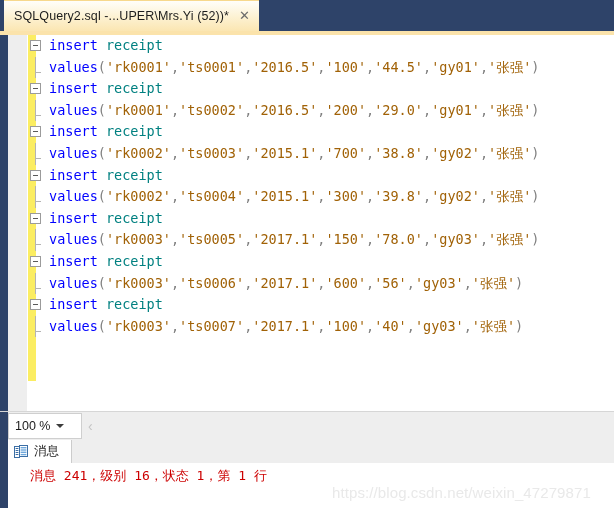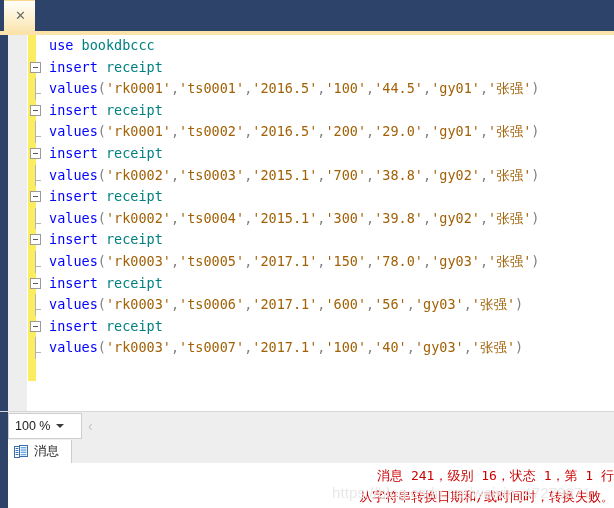--- a/index.html
+++ b/index.html
@@ -185,21 +185,20 @@
     font-family: "Liberation Sans", sans-serif;
     line-height: 16px;
   }
 
   
   .results-pane {
     position: absolute;
     left: 0; top: 440px;
     width: 614px; height: 68px;
     background: #84cc16;
-    text-align: right;
   }
   .results-edge {
     position: absolute;
     left: 0; top: 0;
     width: 8px; height: 68px;
     background: #2e4369;
   }
   .results-tabstrip {
     position: absolute;
     left: 8px; top: 0;
@@ -252,31 +251,31 @@
   }
 </style>
 </head>
 <body>
 
 <div id="app">
 
   <div class="tabstrip">
     <div class="tabstrip-left-edge"></div>
     <div class="doc-tab">
+      <span class="doc-tab-title">SQLQuery2.sql -...UPER\Mrs.Yi (52))*</span>
       <span class="doc-tab-close">✕</span>
     </div>
   </div>
   <div class="tab-underline"></div>
 
   <div class="editor">
     <div class="nav-edge"></div>
     <div class="indicator-margin"></div>
     <div class="change-bar" id="change-bar" style="height: 345.6px;"></div>
     <div class="code-area" id="code-area">
-        <div class="line"><span class="txt"><span class="kw">use</span> <span class="tbl">bookdbccc</span></span></div>
         <div class="line"><span class="fold"></span><span class="txt"><span class="kw">insert</span> <span class="tbl">receipt</span></span></div>
         <div class="line"><span class="guide"></span><span class="guide-end"></span><span class="txt"><span class="kw">values</span><span class="punc">(</span><span class="str">'rk0001'</span><span class="punc">,</span><span class="str">'ts0001'</span><span class="punc">,</span><span class="str">'2016.5'</span><span class="punc">,</span><span class="str">'100'</span><span class="punc">,</span><span class="str">'44.5'</span><span class="punc">,</span><span class="str">'gy01'</span><span class="punc">,</span><span class="str">'张强'</span><span class="punc">)</span></span></div>
         <div class="line"><span class="fold"></span><span class="txt"><span class="kw">insert</span> <span class="tbl">receipt</span></span></div>
         <div class="line"><span class="guide"></span><span class="guide-end"></span><span class="txt"><span class="kw">values</span><span class="punc">(</span><span class="str">'rk0001'</span><span class="punc">,</span><span class="str">'ts0002'</span><span class="punc">,</span><span class="str">'2016.5'</span><span class="punc">,</span><span class="str">'200'</span><span class="punc">,</span><span class="str">'29.0'</span><span class="punc">,</span><span class="str">'gy01'</span><span class="punc">,</span><span class="str">'张强'</span><span class="punc">)</span></span></div>
         <div class="line"><span class="fold"></span><span class="txt"><span class="kw">insert</span> <span class="tbl">receipt</span></span></div>
         <div class="line"><span class="guide"></span><span class="guide-end"></span><span class="txt"><span class="kw">values</span><span class="punc">(</span><span class="str">'rk0002'</span><span class="punc">,</span><span class="str">'ts0003'</span><span class="punc">,</span><span class="str">'2015.1'</span><span class="punc">,</span><span class="str">'700'</span><span class="punc">,</span><span class="str">'38.8'</span><span class="punc">,</span><span class="str">'gy02'</span><span class="punc">,</span><span class="str">'张强'</span><span class="punc">)</span></span></div>
         <div class="line"><span class="fold"></span><span class="txt"><span class="kw">insert</span> <span class="tbl">receipt</span></span></div>
         <div class="line"><span class="guide"></span><span class="guide-end"></span><span class="txt"><span class="kw">values</span><span class="punc">(</span><span class="str">'rk0002'</span><span class="punc">,</span><span class="str">'ts0004'</span><span class="punc">,</span><span class="str">'2015.1'</span><span class="punc">,</span><span class="str">'300'</span><span class="punc">,</span><span class="str">'39.8'</span><span class="punc">,</span><span class="str">'gy02'</span><span class="punc">,</span><span class="str">'张强'</span><span class="punc">)</span></span></div>
         <div class="line"><span class="fold"></span><span class="txt"><span class="kw">insert</span> <span class="tbl">receipt</span></span></div>
         <div class="line"><span class="guide"></span><span class="guide-end"></span><span class="txt"><span class="kw">values</span><span class="punc">(</span><span class="str">'rk0003'</span><span class="punc">,</span><span class="str">'ts0005'</span><span class="punc">,</span><span class="str">'2017.1'</span><span class="punc">,</span><span class="str">'150'</span><span class="punc">,</span><span class="str">'78.0'</span><span class="punc">,</span><span class="str">'gy03'</span><span class="punc">,</span><span class="str">'张强'</span><span class="punc">)</span></span></div>
@@ -312,18 +311,17 @@
             <rect x="6.6" y="4.3" width="5.8" height="1.4" fill="#6fa8dc"></rect>
             <rect x="6.6" y="6.6" width="5.8" height="1.4" fill="#6fa8dc"></rect>
             <rect x="6.6" y="8.9" width="5.8" height="1.4" fill="#6fa8dc"></rect>
           </svg>
         </span>
         <span class="results-tab-label">消息</span>
       </div>
     </div>
     <div class="msg-body" id="msg-body">
         <div class="msg-line">消息 241，级别 16，状态 1，第 1 行</div>
-        <div class="msg-line">从字符串转换日期和/或时间时，转换失败。</div>
       </div>
   </div>
 
   <div class="watermark">https://blog.csdn.net/weixin_47279871</div>
 </div>
 
 </body></html>

